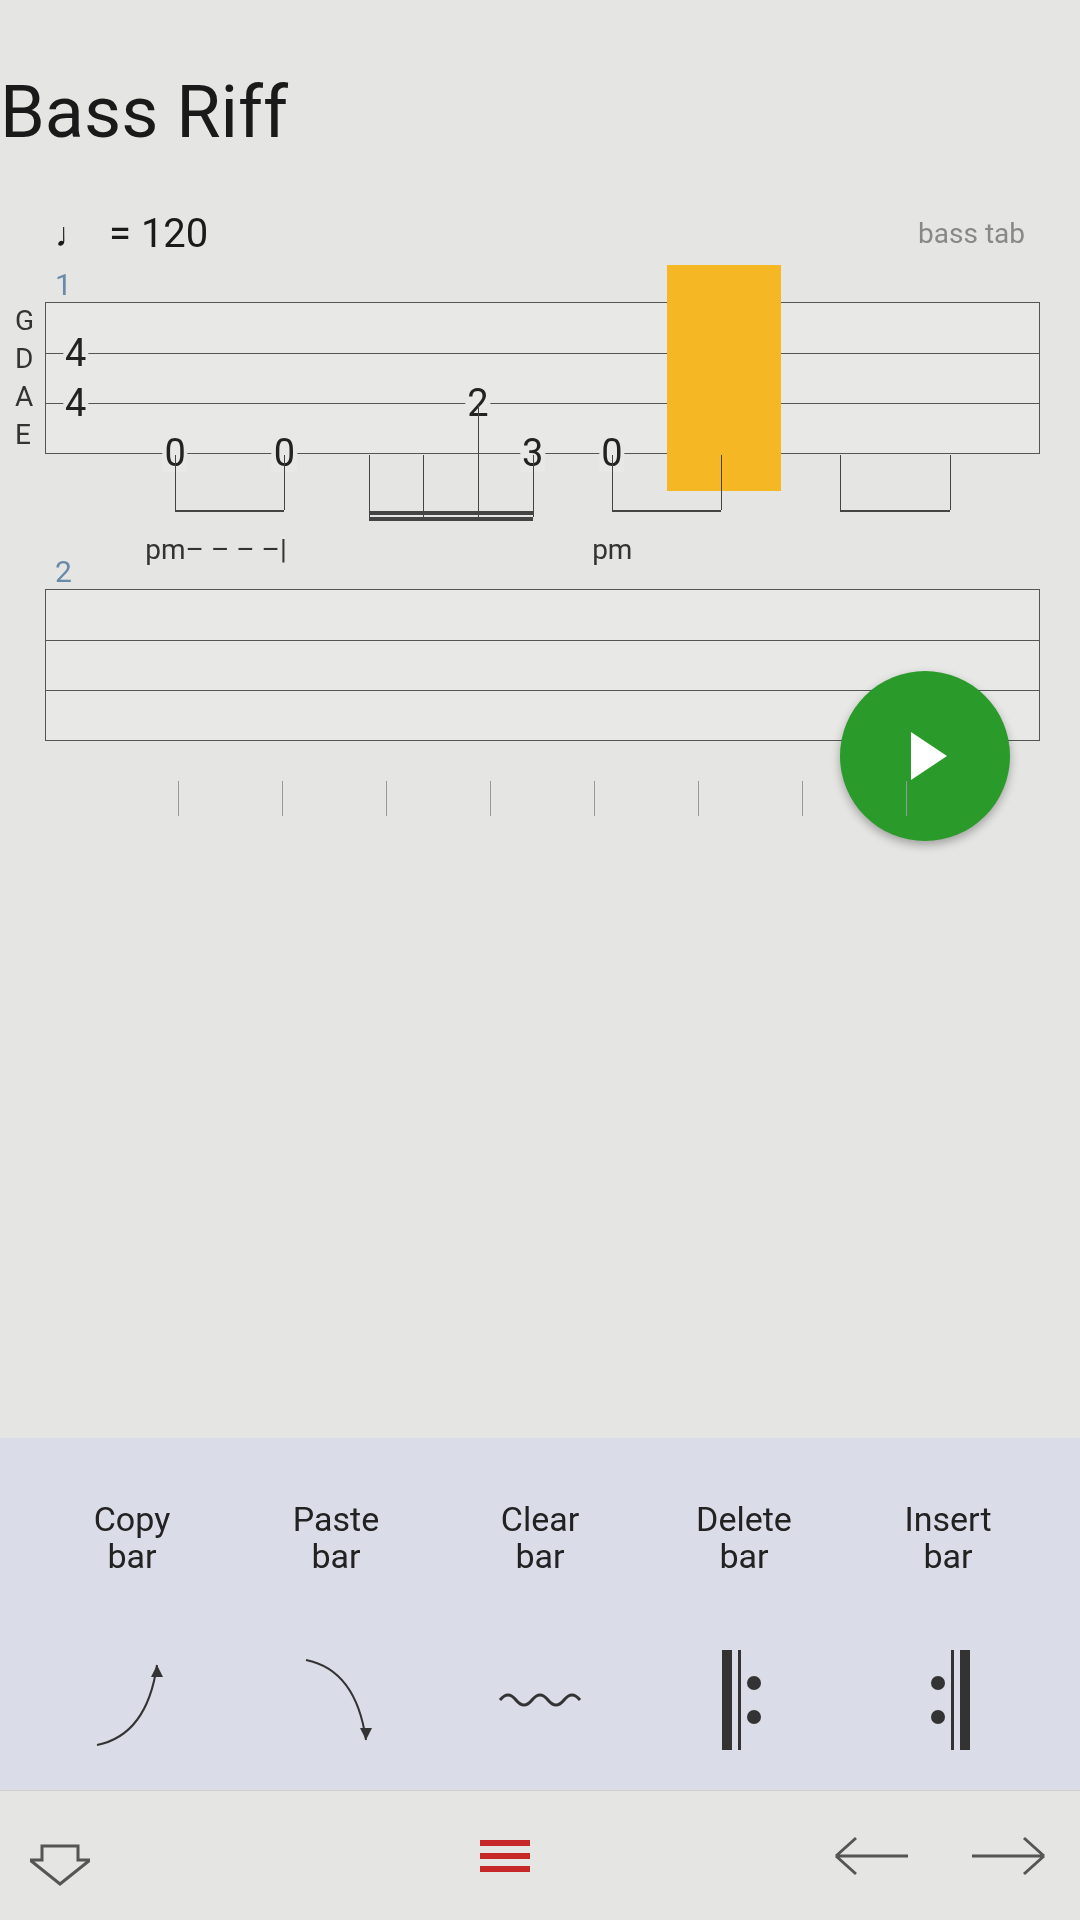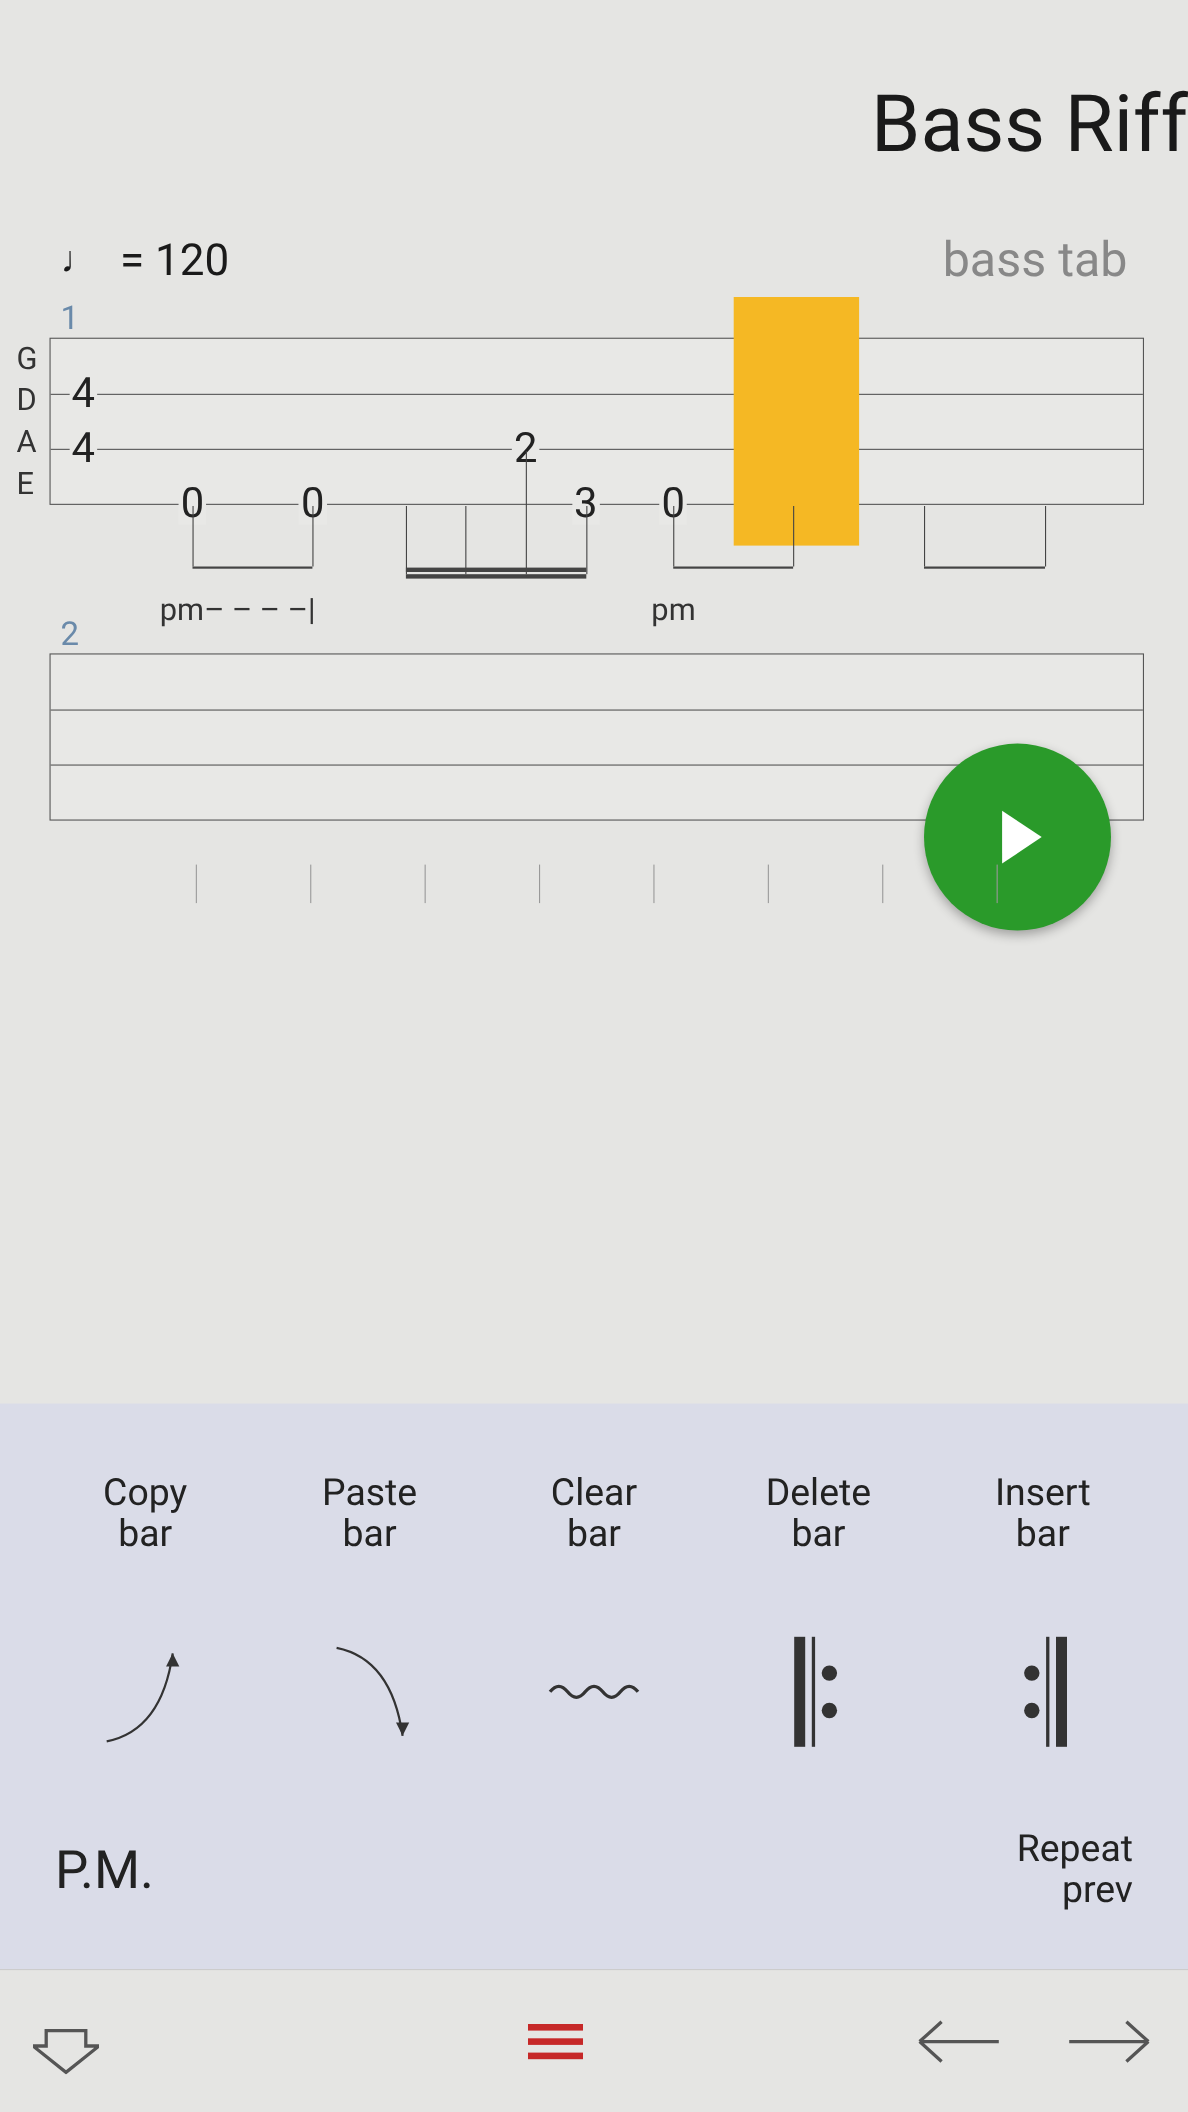--- a/index.html
+++ b/index.html
@@ -1,26 +1,26 @@
 <!DOCTYPE html>
 <html><head>
 <meta charset="utf-8">
 <style>
 * { margin: 0; padding: 0; box-sizing: border-box; font-family: -apple-system, BlinkMacSystemFont, "Segoe UI", Roboto, sans-serif; }
 body { width: 1080px; height: 1920px; background: #e5e5e3; display: flex; flex-direction: column; overflow: hidden; }
 
 .top-area { flex: 0 0 auto; padding-top: 70px; }
-.title { font-size: 72px; text-align: right; color: #1a1a1a; font-weight: 400; }
+.title { font-size: 72px; text-align: left; color: #1a1a1a; font-weight: 400; }
 .subtitle { font-size: 36px; text-align: center; color: #2a2a2a; margin-top: 30px; }
 .author-line { font-size: 36px; text-align: center; color: #2a2a2a; margin-top: 18px; }
 
 .meta-row { display: flex; justify-content: space-between; align-items: center; padding: 55px 55px 10px 55px; }
 .tempo { display: flex; align-items: center; gap: 20px; font-size: 40px; color: #1a1a1a; }
 .note-icon { font-size: 34px; }
-.track-type { font-size: 44px; color: #888; }
+.track-type { font-size: 28px; color: #888; }
 
 .tab-area { position: relative; padding: 0 40px 0 15px; }
 .bar-number { font-size: 30px; color: #6a8aaa; padding-left: 40px; }
 
 .stave-wrap { position: relative; display: flex; margin-bottom: 40px; }
 .string-names { display: flex; flex-direction: column; justify-content: space-around; padding-right: 8px; font-size: 28px; color: #333; width: 30px; }
 .string-names > div { height: 38px; line-height: 38px; }
 
 .stave { position: relative; flex: 1; border: 1px solid #555; height: 152px; background: #e8e8e6; }
 .stave-line { position: absolute; left: 0; right: 0; height: 1px; background: #555; }
@@ -183,26 +183,20 @@
     <div class="tool-btn tool-icon">
       <svg width="60" height="110" viewBox="0 0 60 110">
           <circle cx="20" cy="38" r="7" fill="#333"></circle>
           <circle cx="20" cy="72" r="7" fill="#333"></circle>
           <rect x="33" y="5" width="3" height="100" fill="#333"></rect>
           <rect x="42" y="5" width="10" height="100" fill="#333"></rect>
         </svg>
     </div>
   </div>
 
-  <div class="tool-row" style="justify-content:space-between; padding:0 20px;">
-    <div class="tool-btn" style="font-size:48px; text-align:left; width:auto;"><span>P.M.</span></div>
-    <div style="flex:1"></div>
-    <div class="tool-btn" style="width:auto; text-align:right;"><span style="white-space:pre-line">Repeat
-prev</span></div>
-  </div>
 </div>
 
 <div class="bottom-bar">
   <div>
     <svg width="60" height="60" viewBox="0 0 60 60">
         <path d="M12,20 h36 v14 l12,0 l-30,24 l-30,-24 l12,0 z" fill="none" stroke="#555" stroke-width="3"></path>
       </svg>
   </div>
   <div style="margin-left:90px;">
     <svg width="50" height="36" viewBox="0 0 50 36">

